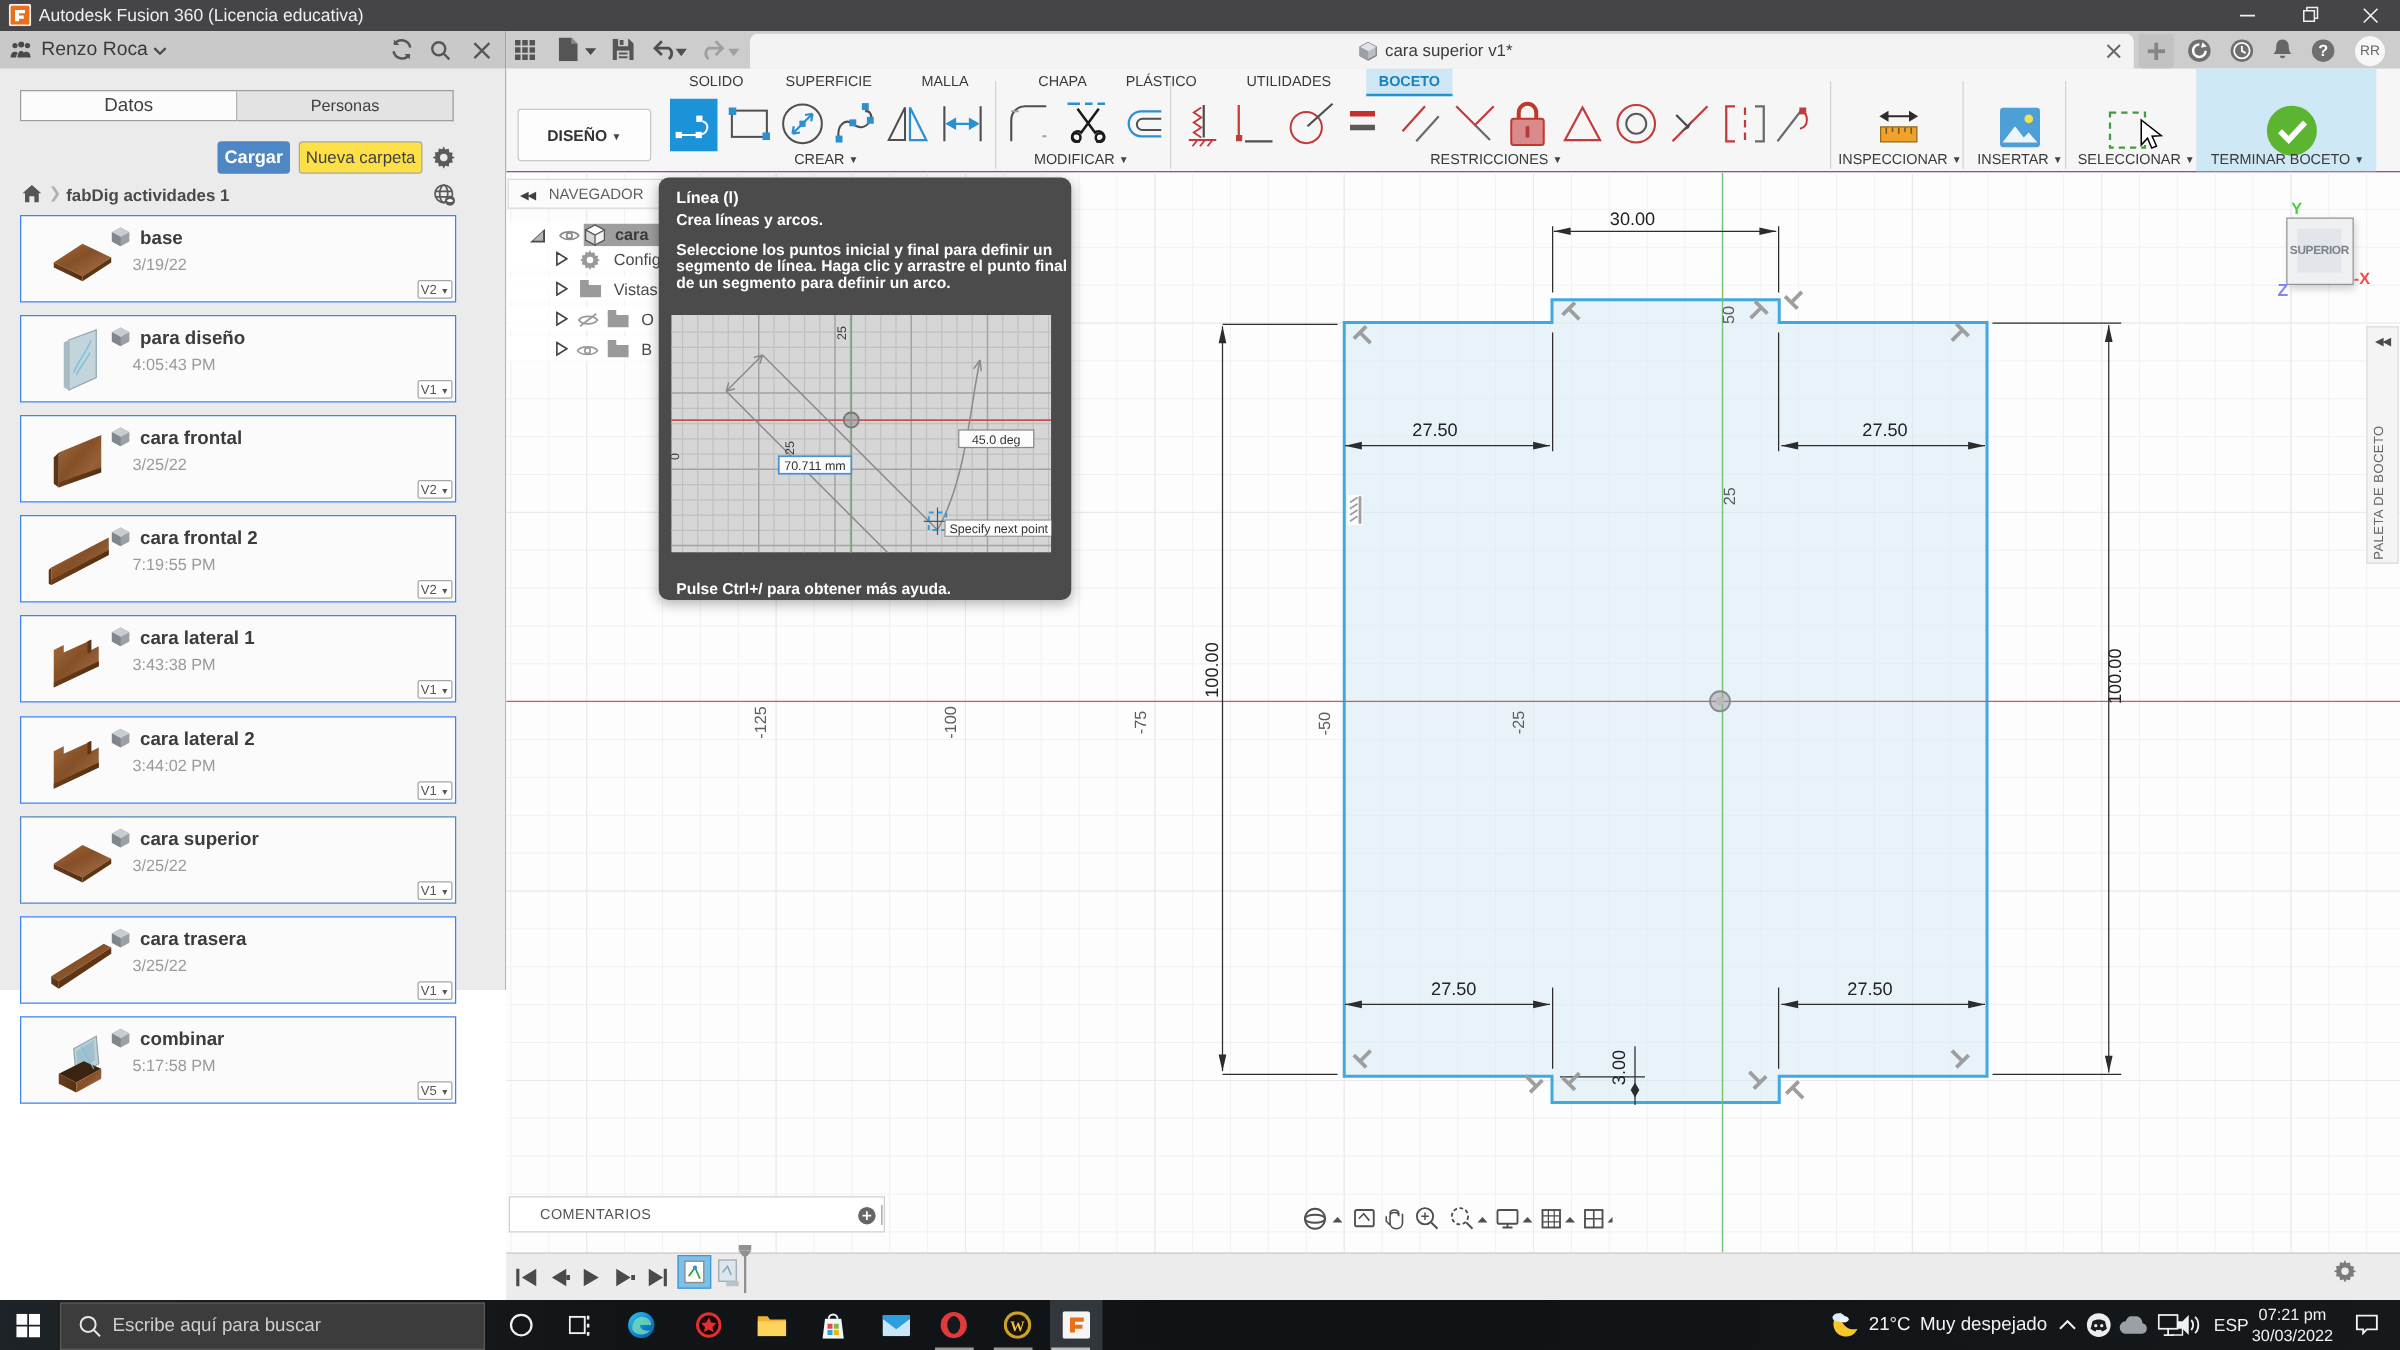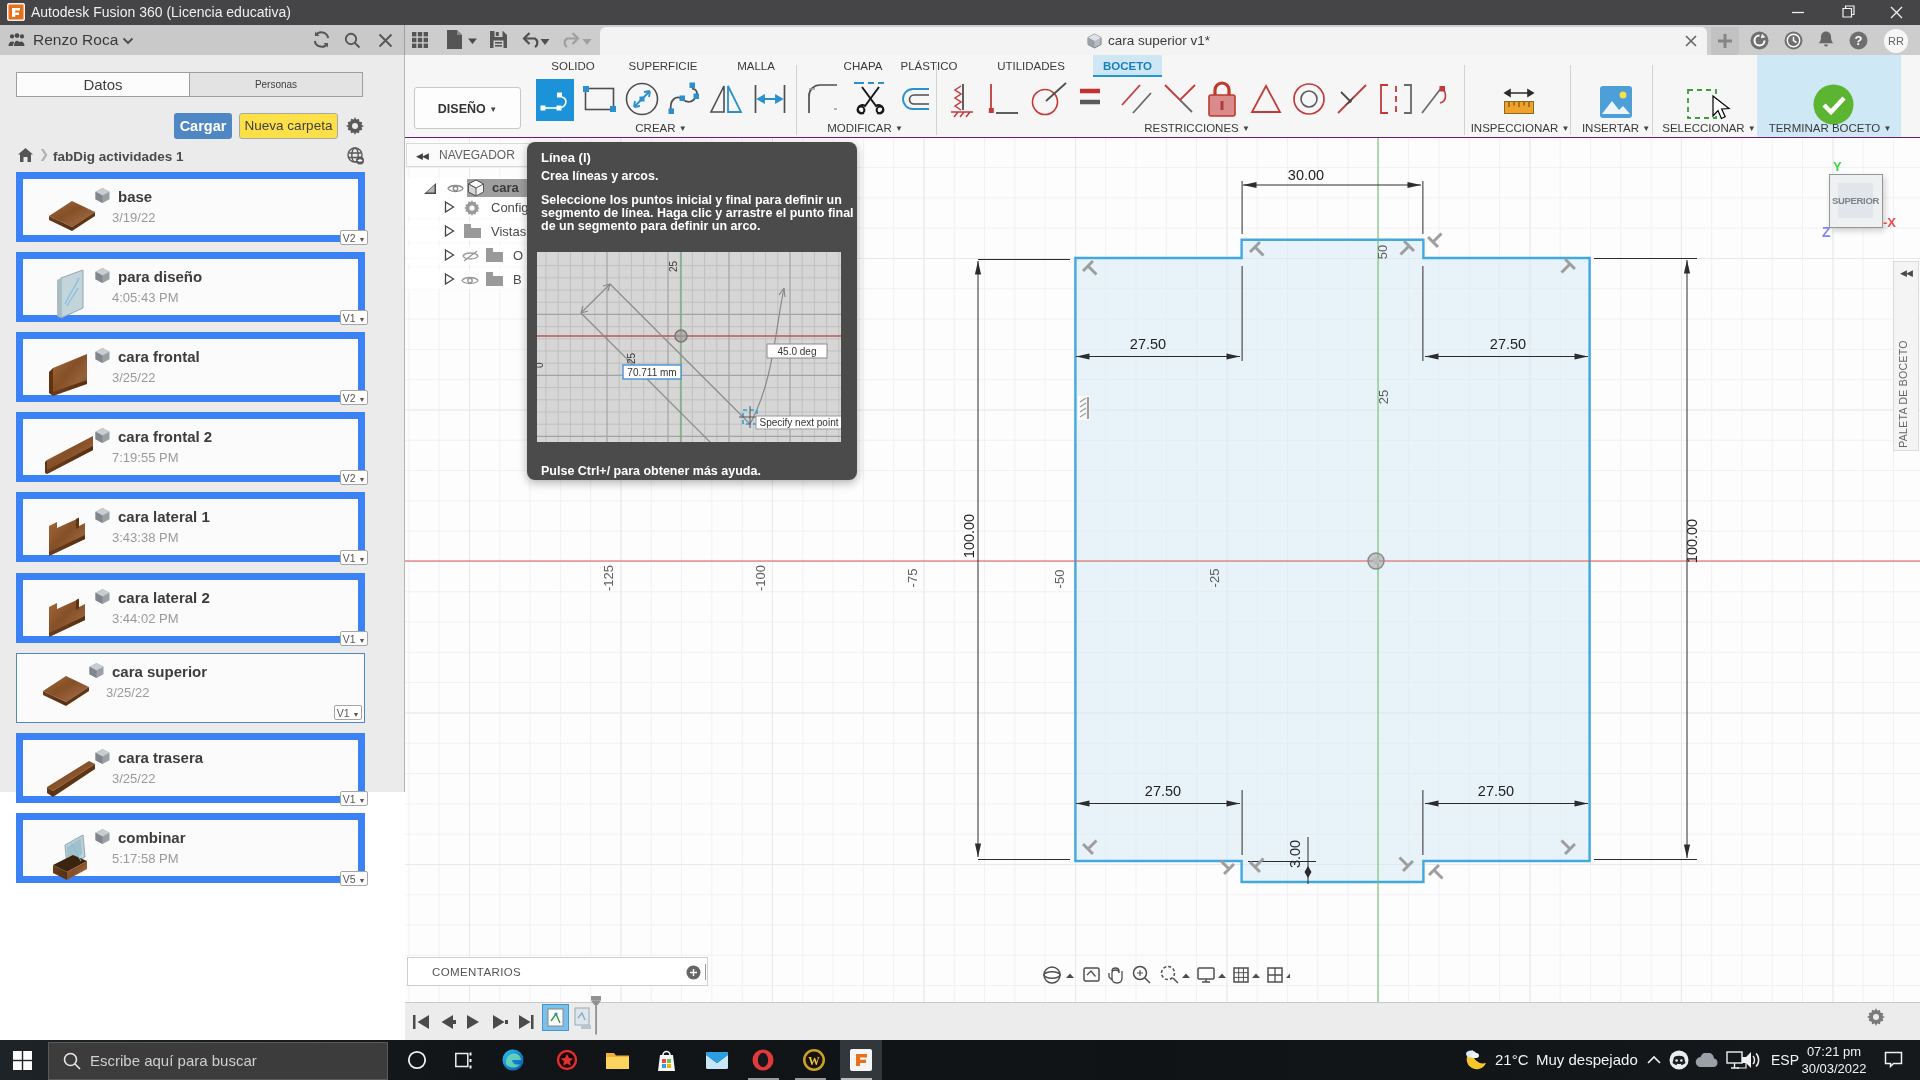--- a/index.html
+++ b/index.html
@@ -13,21 +13,21 @@
 #canvas{left:405px;top:138px;width:1515px;height:864px;background-color:#fdfdfe;
  background-image:
   linear-gradient(90deg,#e9e9ec 0,#e9e9ec 1px,transparent 1px),
   linear-gradient(180deg,#e9e9ec 0,#e9e9ec 1px,transparent 1px),
   linear-gradient(90deg,#f1f1f4 0,#f1f1f4 1px,transparent 1px),
   linear-gradient(180deg,#f1f1f4 0,#f1f1f4 1px,transparent 1px);
  background-size:151.5px 100%,100% 151.5px,30.3px 100%,100% 30.3px;
  background-position:64px 0,0 120px,3.4px 0,0 29.1px}
 #timeline{left:405px;top:1002px;width:1515px;height:38px;background:#ececec;border-top:1px solid #c9c9c9}
 #taskbar{left:0;top:1040px;width:1920px;height:40px;background:linear-gradient(90deg,#1d2326 0%,#121518 25%,#101315 60%,#15191c 100%)}
-.card{position:absolute;left:16px;width:349px;height:70px;background:#fbfbfb;border:7px solid #3b82f6}
+.card{position:absolute;left:16px;width:349px;height:70px;background:#fbfbfb;border:1px solid #3b82f6}
 .cname{position:absolute;left:95px;top:9px;font-size:15px;font-weight:bold;color:#3c3c3c}
 .cdate{position:absolute;left:89px;top:31px;font-size:13px;color:#9a9a9a}
 .cver{position:absolute;left:317px;top:51px;width:28px;height:15px;border:1px solid #a5a5a5;background:#fff;border-radius:2px;font-size:10.5px;color:#555;text-align:center;line-height:14px}
 .cube{position:absolute;left:71px;top:8px;width:17px;height:17px}
 .thumb{position:absolute;left:20px;top:7px;width:58px;height:58px}
 .rtab{position:absolute;top:0;height:22px;font-size:11.5px;color:#3a3a3a;text-align:center;line-height:23px;white-space:nowrap}
 .glabel{position:absolute;top:66.5px;font-size:11.5px;color:#3a3a3a;white-space:nowrap;text-align:center}
 .dd{font-size:8px;color:#444;vertical-align:1px}
 .divid{position:absolute;top:10px;height:70px;width:1px;background:#d2d2d2}
 .navrow{position:absolute;left:1px;width:122px;height:20px;background:rgba(255,255,255,.82)}
@@ -142,21 +142,21 @@
   </svg>
 <svg class="abs" style="left:1849px;top:31px" width="19" height="19">
     <circle cx="9.5" cy="9.5" r="9" fill="#6f6f6f"></circle>
     <text x="9.5" y="14" font-size="13" font-weight="bold" fill="#fff" text-anchor="middle">?</text>
   </svg>
 <div class="abs" style="left:1884px;top:29px;width:24px;height:24px;border-radius:50%;background:#f7f7f7;color:#666;font-size:11px;text-align:center;line-height:24px">RR</div>
 <div class="abs" id="ribbon">
  <div class="rtab" style="left:143px;width:50px">SOLIDO</div>
  <div class="rtab" style="left:222px;width:72px">SUPERFICIE</div>
  <div class="rtab" style="left:327px;width:48px">MALLA</div>
- <div class="rtab" style="left:436px;width:44px">CHAPA</div>
+ <div class="rtab" style="left:423px;width:44px">CHAPA</div>
  <div class="rtab" style="left:494px;width:60px">PLÁSTICO</div>
  <div class="rtab" style="left:590px;width:72px">UTILIDADES</div>
  <div class="rtab" style="left:688px;width:69px;background:#cfe7f5;color:#1781be;font-weight:bold;border-bottom:2.5px solid #2196d3">BOCETO</div>
  <div class="abs" style="left:9px;top:32px;width:107px;height:42px;background:#fdfdfd;border:1px solid #c8c8c8;border-radius:3px;font-size:12.5px;color:#333;text-align:center;line-height:42px;font-weight:bold">DISEÑO <span class="dd">▼</span></div>
 
  <div class="abs" style="left:131px;top:24px;width:38px;height:42px;background:#1c93d8"></div>
  <svg class="abs" style="left:131px;top:24px" width="38" height="42" fill="none" stroke="#fff" stroke-width="1.6">
       <path d="M7 29h16"></path>
       <path d="M23 29c8-1 9-9 3-11"></path>
       <rect x="4.5" y="26.5" width="5" height="5" fill="#fff" stroke="none"></rect>
@@ -291,21 +291,21 @@
       <circle cx="20.5" cy="20.5" r="20" fill="#5cb531"></circle>
       <path d="M11 21l7 7 13-14" fill="none" stroke="#fff" stroke-width="4.5"></path>
     </svg>
  <div class="glabel" style="left:1355px;width:140px">TERMINAR BOCETO <span class="dd">▼</span></div>
 </div>
 <svg class="abs" style="left:1710px;top:94px;z-index:60" width="22" height="30">
     <path d="M3 2l0 20 5-5.5 3.4 8 3.8-1.7-3.5-7.8 7.3-.5z" fill="#fff" stroke="#000" stroke-width="1.2"></path>
   </svg>
 <div class="abs" id="leftpanel">
  <div class="abs" style="left:16px;top:17px;width:174px;height:25px;background:#fcfcfc;border:1px solid #9e9e9e;font-size:15px;color:#3f3f3f;text-align:center;line-height:24px">Datos</div>
- <div class="abs" style="left:190px;top:17px;width:173px;height:25px;background:#e3e3e3;border:1px solid #9e9e9e;border-left:none;font-size:10px;color:#3f3f3f;text-align:center;line-height:24px">Personas</div>
+ <div class="abs" style="left:190px;top:17px;width:173px;height:25px;background:#e3e3e3;border:1px solid #9e9e9e;border-left:none;font-size:13px;color:#3f3f3f;text-align:center;line-height:24px">Personas</div>
  <div class="abs" style="left:174px;top:58px;width:58px;height:26px;background:#4e87c4;border-radius:3px;color:#fff;font-weight:bold;font-size:14.5px;text-align:center;line-height:26px">Cargar</div>
  <div class="abs" style="left:239px;top:58px;width:99px;height:26px;background:#fde047;border:1px solid #a8a8a8;border-radius:3px;color:#3f3f3f;font-size:13.5px;text-align:center;line-height:24px">Nueva carpeta</div>
  <svg class="abs" style="left:346px;top:62px" width="18" height="18" fill="#5a5a5a">
       <path d="M9 0l1.2 2.6 2.8-.6 .4 2.8 2.8.4-.6 2.8L18 9l-2.4 1.2.6 2.8-2.8.4-.4 2.8-2.8-.6L9 18l-1.2-2.4-2.8.6-.4-2.8-2.8-.4.6-2.8L0 9l2.4-1.2-.6-2.8 2.8-.4.4-2.8 2.8.6z"></path>
       <circle cx="9" cy="9" r="3" fill="#ebebeb"></circle>
     </svg>
  <svg class="abs" style="left:18px;top:93px" width="15" height="14" fill="#555">
       <path d="M7.5 0L15 6.5h-2V14H9.5V9h-4v5H2V6.5H0z"></path>
     </svg>
  <span class="abs" style="left:39px;top:92px;color:#b0b0b0;font-size:12px">❯</span>

